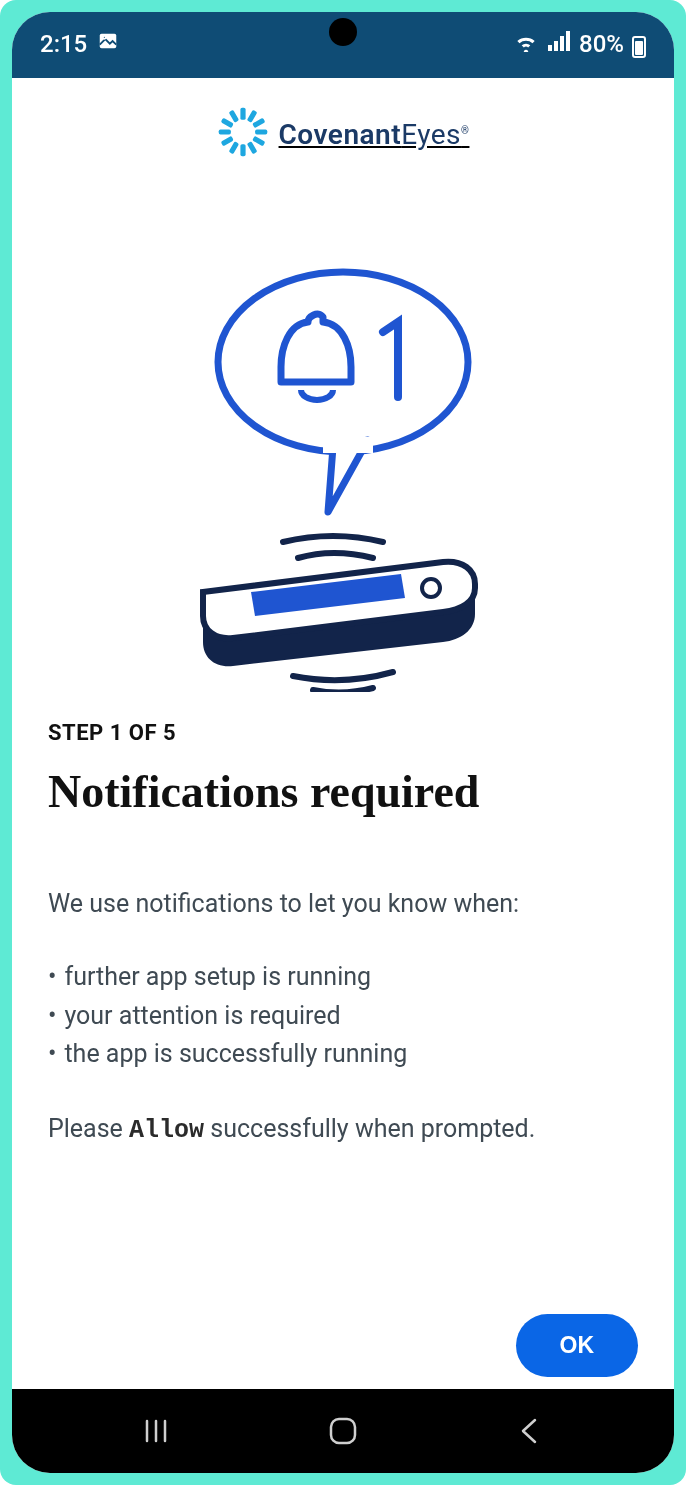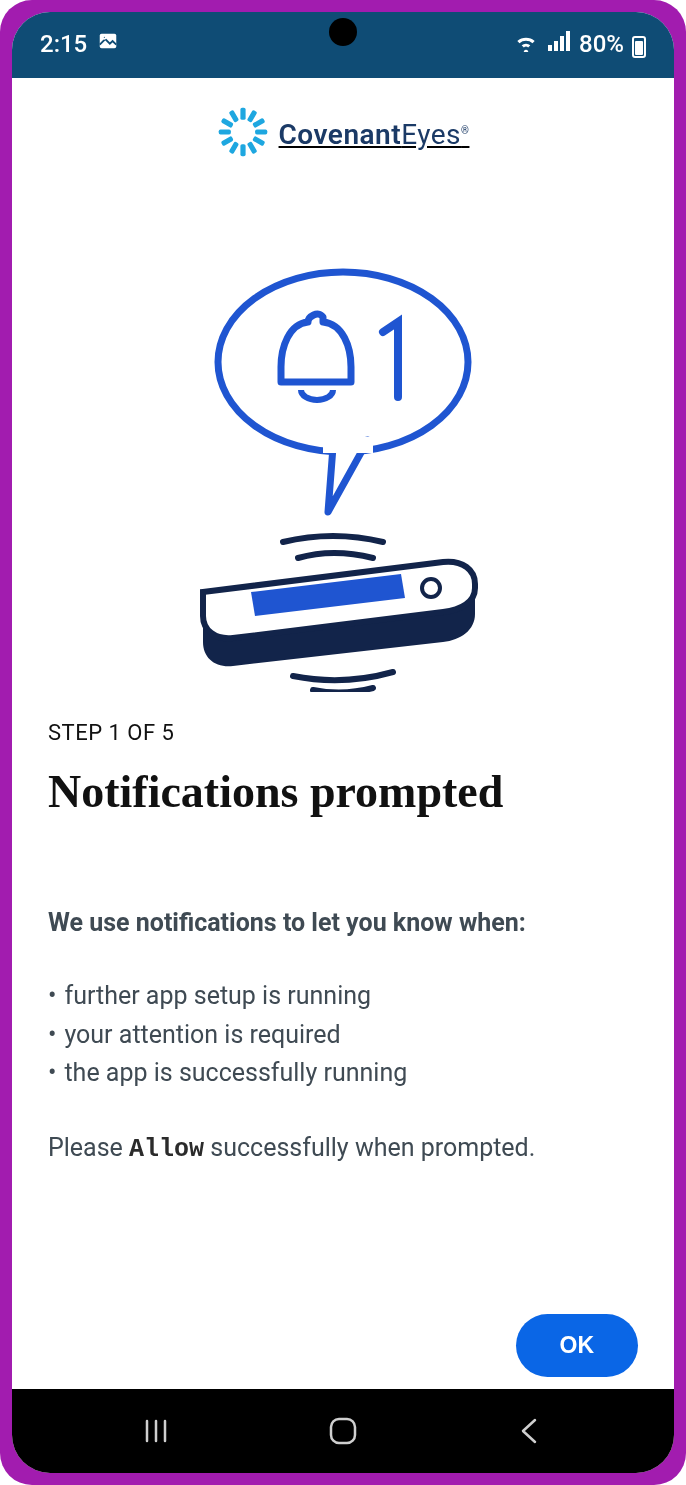--- a/index.html
+++ b/index.html
@@ -5,22 +5,22 @@
   * { box-sizing: border-box; margin: 0; padding: 0; }
   html, body {
     width: 686px;
     height: 1485px;
     font-family: -apple-system, BlinkMacSystemFont, "Segoe UI", Roboto, Helvetica, Arial, sans-serif;
     background: #fff;
   }
   .device {
     width: 686px;
     height: 1485px;
-    background: #a21caf;
-    border-radius: 32px;
+    background: #5eead4;
+    border-radius: 16px;
     padding: 12px;
     position: relative;
   }
   .screen {
     width: 100%;
     height: 100%;
     background: #fff;
     border-radius: 38px;
     overflow: hidden;
     display: flex;
@@ -92,38 +92,37 @@
     display: flex;
     justify-content: center;
     padding: 90px 0 10px;
   }
   .body-text {
     padding: 18px 36px 0 36px;
     color: #2b2b2b;
   }
   .step {
     font-size: 22px;
-    font-weight: 400;
+    font-weight: 700;
     letter-spacing: .5px;
     color: #111;
   }
   .title {
     font-family: Georgia, "Times New Roman", serif;
     font-size: 46px;
     font-weight: 800;
     color: #111;
     margin-top: 22px;
     line-height: 1.1;
   }
   .lead {
     font-size: 25px;
     color: #3f4a53;
-    margin-top: 87px;
+    margin-top: 68px;
     line-height: 1.45;
-    font-weight: bold;
   }
   .bullets {
     margin-top: 36px;
     font-size: 25px;
     color: #3f4a53;
     line-height: 1.55;
   }
   .bullets .row { display:flex; gap:8px; }
   .closing {
     margin-top: 36px;
@@ -257,21 +256,21 @@
 
           <circle cx="258" cy="326" r="9" fill="none" stroke="#12244a" stroke-width="4"></circle>
 
           <path d="M120 414 Q170 424 220 410" fill="none" stroke="#12244a" stroke-width="6" stroke-linecap="round"></path>
           <path d="M140 428 Q170 434 200 426" fill="none" stroke="#12244a" stroke-width="6" stroke-linecap="round"></path>
         </svg>
       </div>
 
       <div class="body-text">
         <div class="step">STEP 1 OF 5</div>
-        <h1 class="title">Notifications prompted</h1>
+        <h1 class="title">Notifications required</h1>
         <p class="lead">We use notifications to let you know when:</p>
         <div class="bullets">
           <div class="row">
               <span>•</span>
               <span>further app setup is running</span>
             </div>
           <div class="row">
               <span>•</span>
               <span>your attention is required</span>
             </div>

